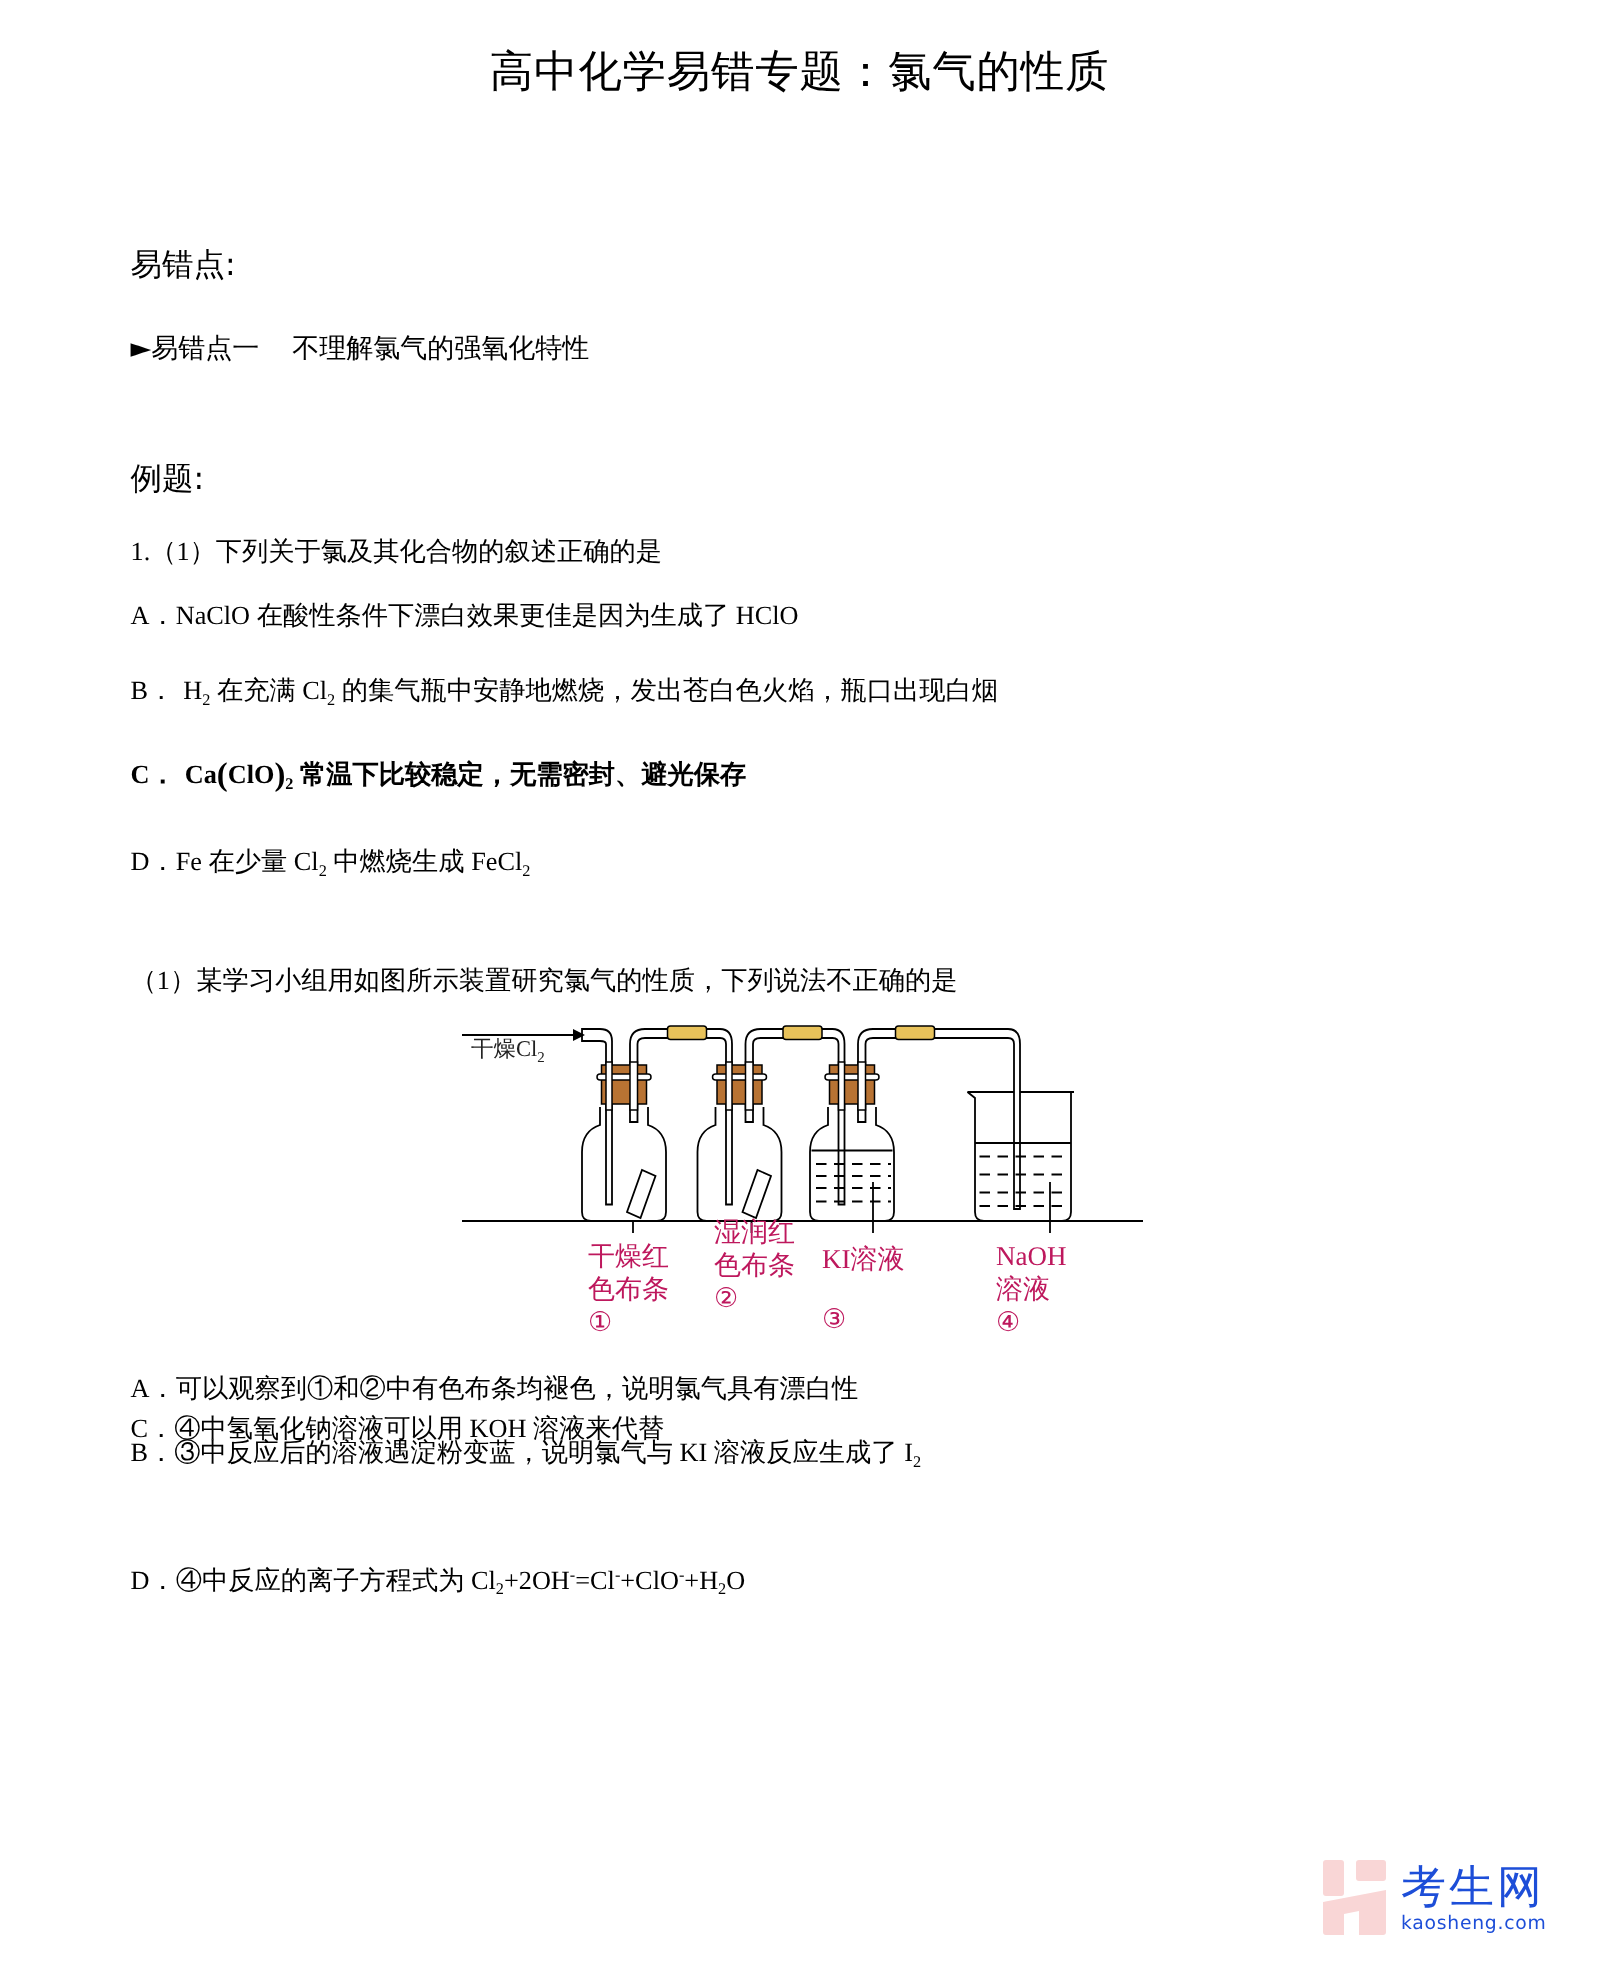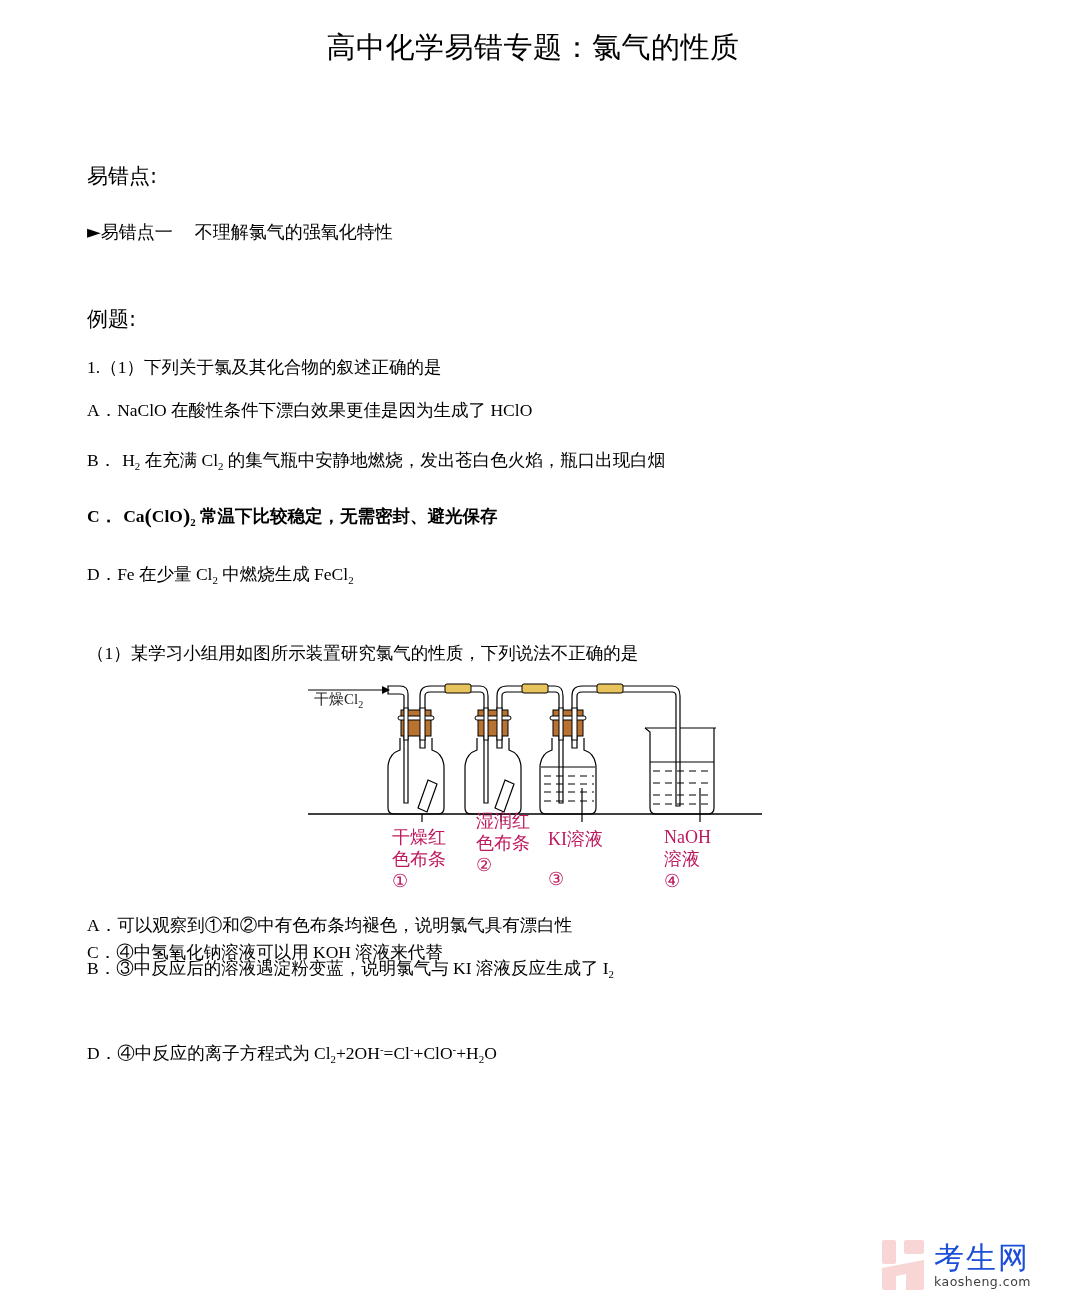--- a/index.html
+++ b/index.html
@@ -11,21 +11,21 @@
   .h2 { font-size: 21px; }
   .h3 { font-size: 18px; }
   .q { font-size: 17.5px; }
   sub { font-size: 0.62em; vertical-align: -0.35em; line-height: 0; }
   sup { font-size: 0.62em; vertical-align: 0.55em; line-height: 0; }
   .big-paren { font-size: 1.25em; vertical-align: -0.05em; }
   .figure { position: absolute; left: 300px; top: 668px; }
   .label { position: absolute; font-family: "Liberation Serif", "DejaVu Serif", serif; font-size: 18px; text-align: left; line-height: 22px; color: #be185d; white-space: nowrap; }
   .watermark { position: absolute; left: 882px; top: 1238px; width: 170px; height: 56px; }
   .wm-text { position: absolute; left: 52px; top: 0; font-family: "DejaVu Sans", sans-serif; font-size: 30px; color: #1d4ed8; letter-spacing: 2px; }
-  .wm-sub { position: absolute; left: 52px; top: 36px; font-family: "DejaVu Sans", sans-serif; font-size: 12.5px; color: #404040; letter-spacing: 0.5px; }
+  .wm-sub { position: absolute; left: 52px; top: 36px; font-family: "DejaVu Sans", sans-serif; font-size: 12.5px; color: #1d4ed8; letter-spacing: 0.5px; }
 </style>
 </head>
 <body>
 
 <div class="abs title sans">高中化学易错专题：氯气的性质</div>
 
 <div class="abs sans h2" style="left:87px; top:162px;">易错点:</div>
 
 <div class="abs sans h3" style="left:87px; top:220px;">
   <span>►</span><span>易错点一</span><span style="display:inline-block; width:22px;"></span><span>不理解氯气的强氧化特性</span>

